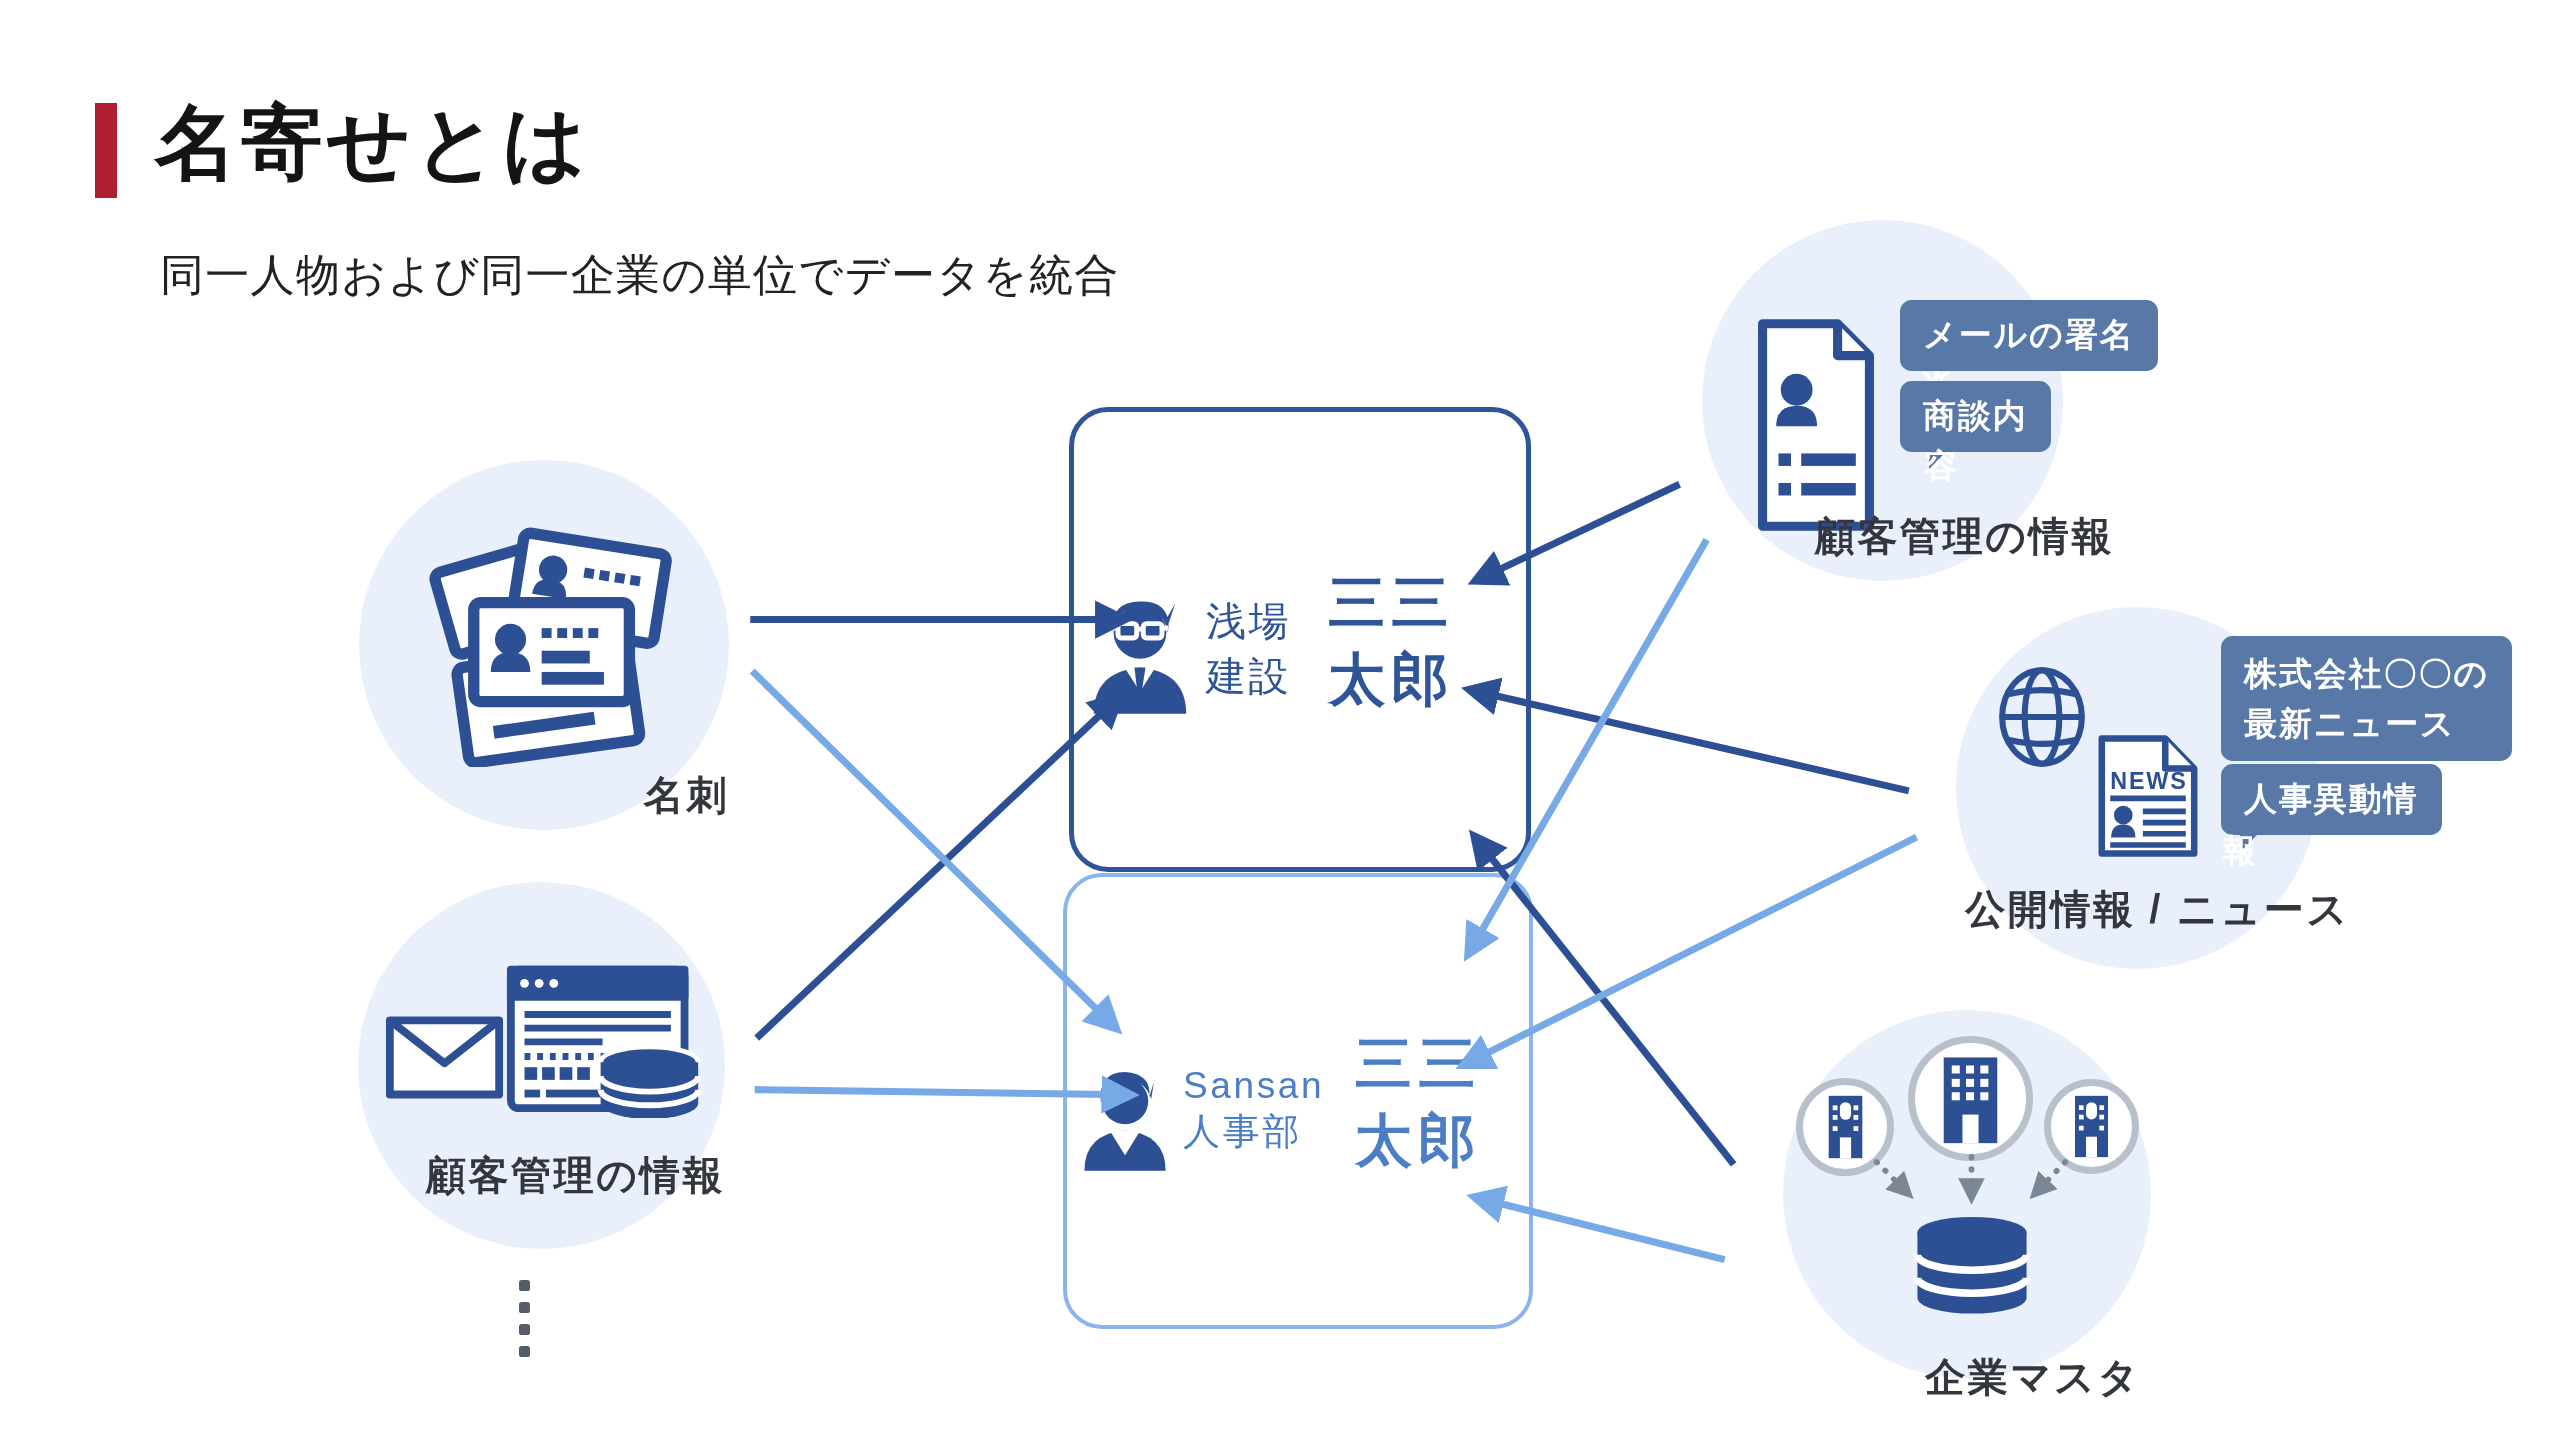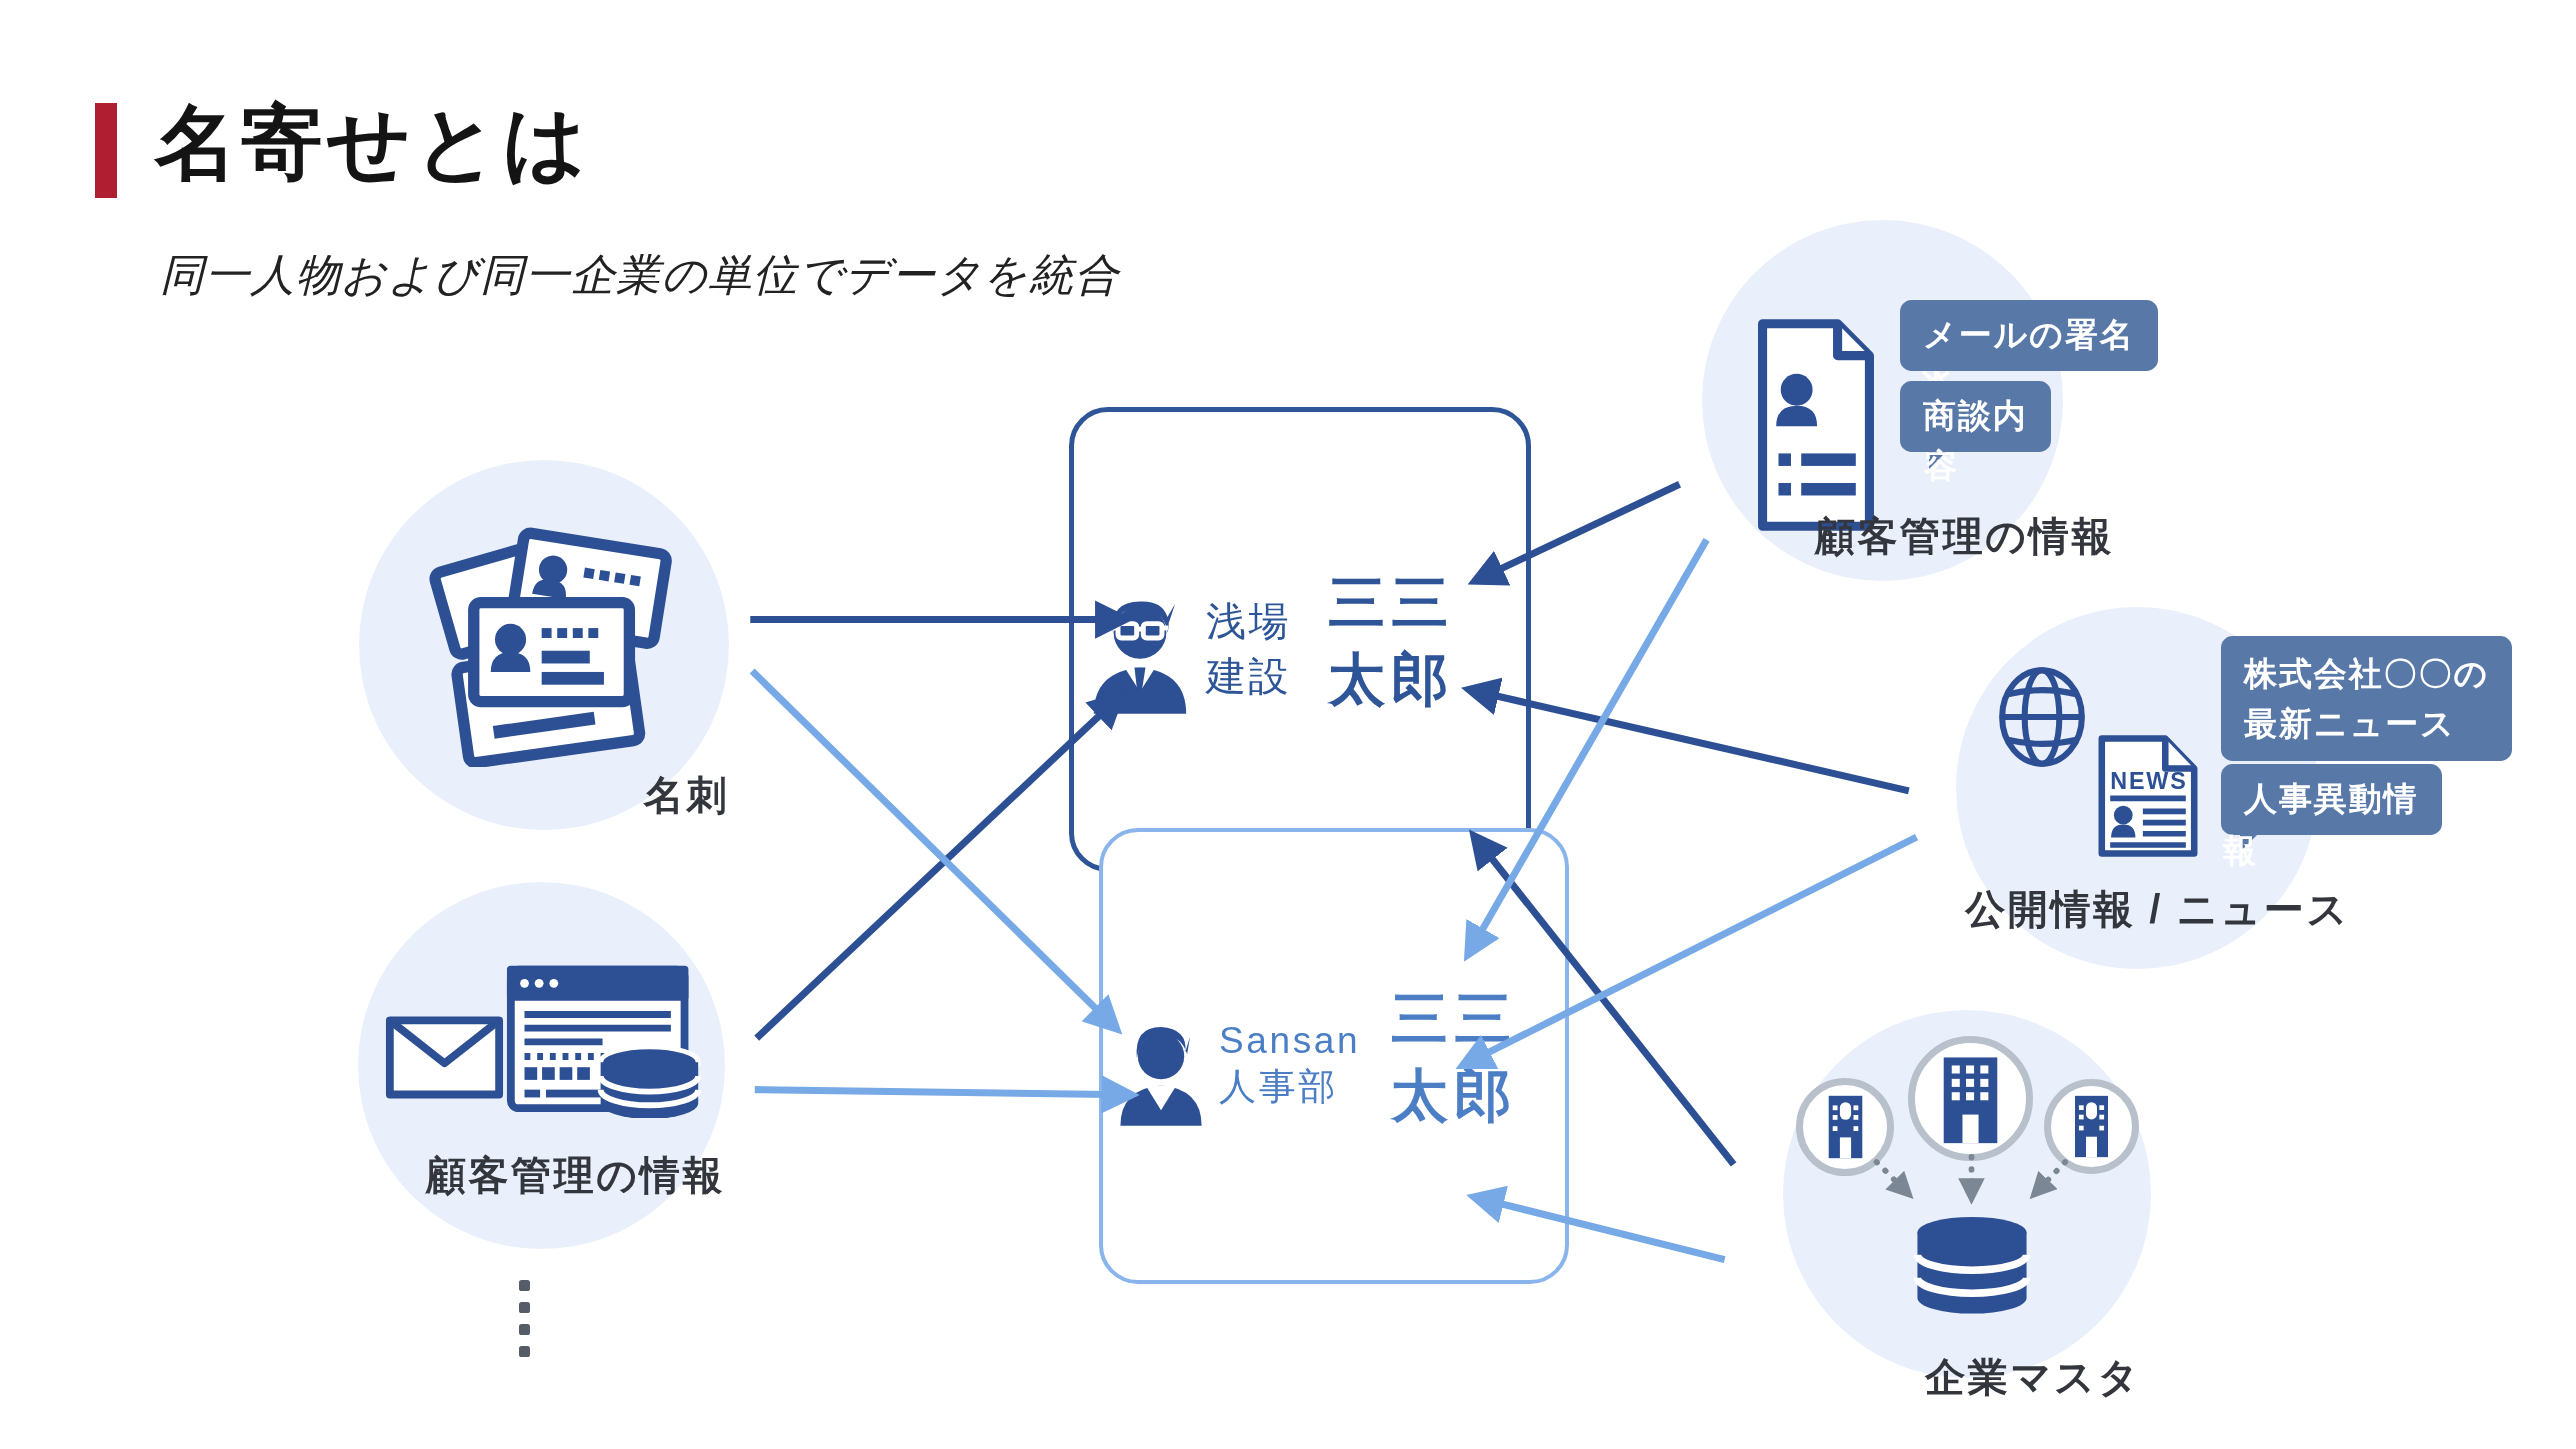--- a/index.html
+++ b/index.html
@@ -5,28 +5,28 @@
   html,body{margin:0;padding:0;}
   body{
     width:2576px;height:1449px;position:relative;overflow:hidden;
     background:#ffffff;
     font-family:"Liberation Sans","DejaVu Sans",sans-serif;
   }
   .abs{position:absolute;}
   
   .red-bar{left:95px;top:103px;width:22px;height:95px;background:#b01e32;}
   .page-title{left:155px;top:94px;font-size:82px;font-weight:bold;color:#141414;letter-spacing:3.9px;line-height:97px;text-align:right;}
-  .subtitle{left:160px;top:246px;font-size:44px;color:#222;letter-spacing:1.3px;font-style:italic;}
+  .subtitle{left:160px;top:246px;font-size:44px;color:#222;letter-spacing:1.3px;}
   
   .src-circle{border-radius:50%;background:#e9effb;}
   .src-label{font-size:40px;font-weight:bold;color:#33373d;text-align:right;letter-spacing:2.6px;}
   
   .person-card{background:#fff;border-radius:39px;display:flex;flex-direction:row;align-items:center;}
   .card-top{left:1069px;top:407px;width:452px;height:455px;border:5.2px solid #2e5597;}
-  .card-bottom{left:1063px;top:828px;width:462px;height:448px;border:4.5px solid #8ab4ec;margin-left:36px;}
+  .card-bottom{left:1063px;top:873px;width:462px;height:448px;border:4.5px solid #8ab4ec;}
   .card-company{font-size:40px;letter-spacing:2.6px;}
   .card-name{font-size:57px;font-weight:bold;letter-spacing:6.4px;}
   .card-top .card-company,.card-top .card-name{color:#2e5597;}
   .card-bottom .card-company,.card-bottom .card-name{color:#4b7ec5;}
   
   .bubble{background:#5878a8;color:#fff;font-size:33px;font-weight:bold;border-radius:11.6px;
           padding:13px 23px;white-space:nowrap;z-index:5;letter-spacing:1.9px;}
   .bubble.two-line{line-height:1.5;}
   .bubble-tail{width:0;height:0;border-top:30px solid #5878a8;border-right:30px solid transparent;z-index:4;}
   .overflow-char{color:#ffffff;font-size:33px;font-weight:bold;z-index:3;}

